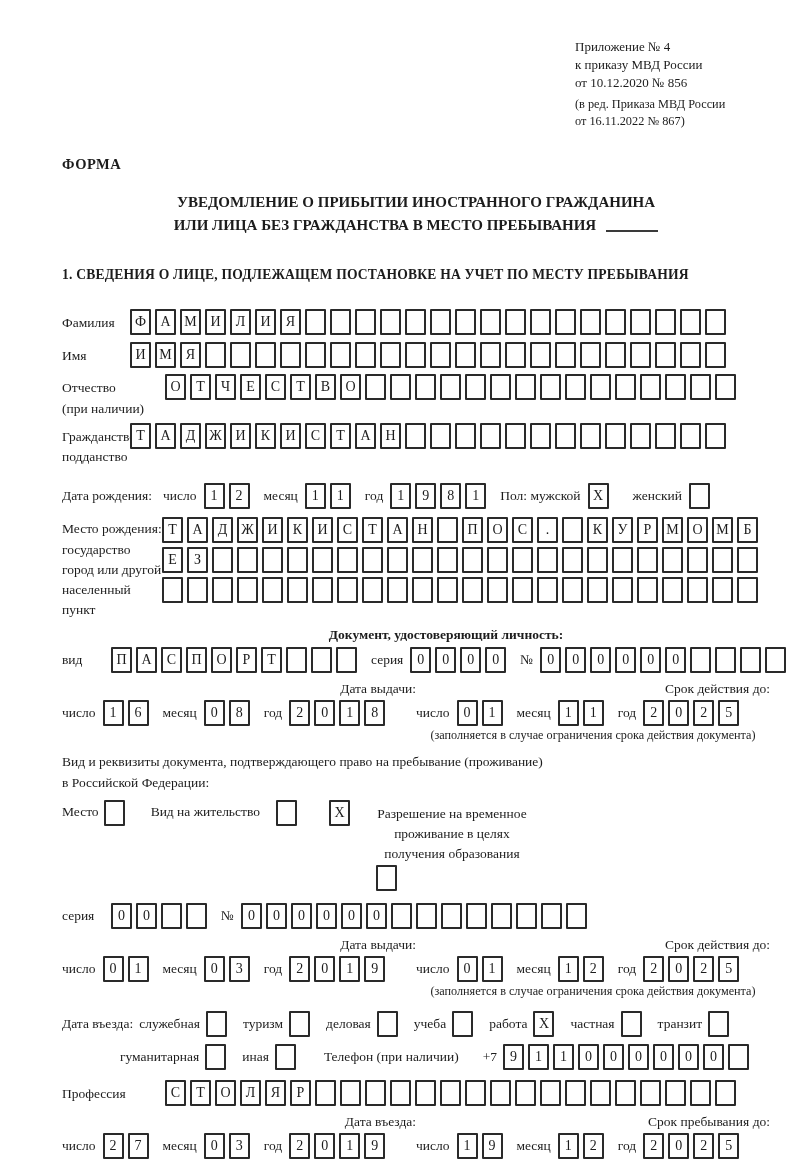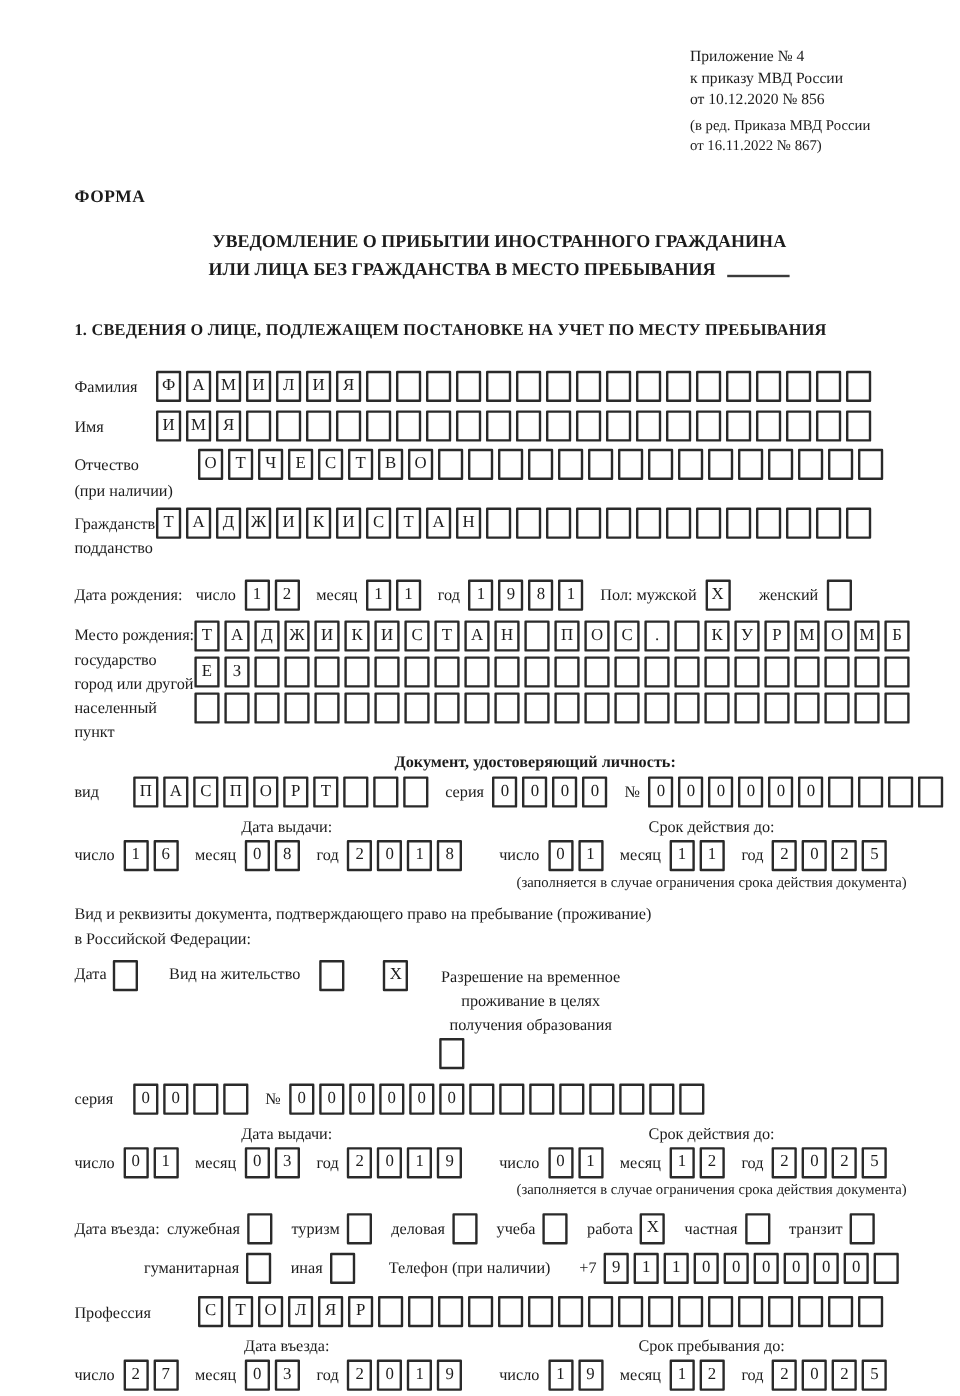--- a/index.html
+++ b/index.html
@@ -22,21 +22,21 @@
     border:2px solid #2a2a2a;border-radius:1px;background:#fff;
     display:inline-flex;align-items:center;justify-content:center;
     font-size:14px;line-height:1;
   }
   .w68{width:68px;}.w103{width:103px;}.w100{width:100px;}
   .dg{display:flex;align-items:center;}
   .dg .t{font-size:13.5px;margin-right:7px;flex:none;}
   .dg .cellrow{margin-right:10px;}
   .dual{display:flex;}
   .half{width:354px;flex:none;}
-  .dg-head{font-size:13.5px;text-align:center;margin-bottom:3px;}
+  .dg-head{font-size:13.5px;text-align:right;margin-bottom:3px;}
   .note{font-size:12.2px;text-align:center;white-space:nowrap;margin-top:2px;}
   .intro{font-size:13.5px;line-height:1.6;}
   .opts{display:flex;align-items:flex-start;}
   .opt{display:flex;align-items:flex-start;}
   .opt .ol{font-size:13.5px;padding-top:4px;}
   .opt .ol.c{text-align:center;line-height:1.5;}
   .opt .cellrow{margin-left:8px;}
   .purpose{display:flex;align-items:center;flex-wrap:nowrap;}
   .purpose .t{font-size:13.5px;margin-right:6px;flex:none;}
   .purpose .cellrow{margin-right:12px;}
@@ -395,21 +395,21 @@
     </div>
   </div>
 
   <div class="intro" style="margin-top:8px;">
     <div>Вид и реквизиты документа, подтверждающего право на пребывание (проживание)</div>
     <div>в Российской Федерации:</div>
   </div>
 
   <div class="opts" style="margin-top:6px;">
     <div class="opt">
-      <span class="ol">Дата</span>
+      <span class="ol">Место</span>
       <span class="cellrow" style="margin-left:5px;">
           <span class="cell"></span>
         </span>
     </div>
     <div class="opt" style="margin-left:22px;">
       <span class="ol">Вид на жительство</span>
       <span class="cellrow" style="margin-left:16px;">
           <span class="cell"></span>
         </span>
     </div>

